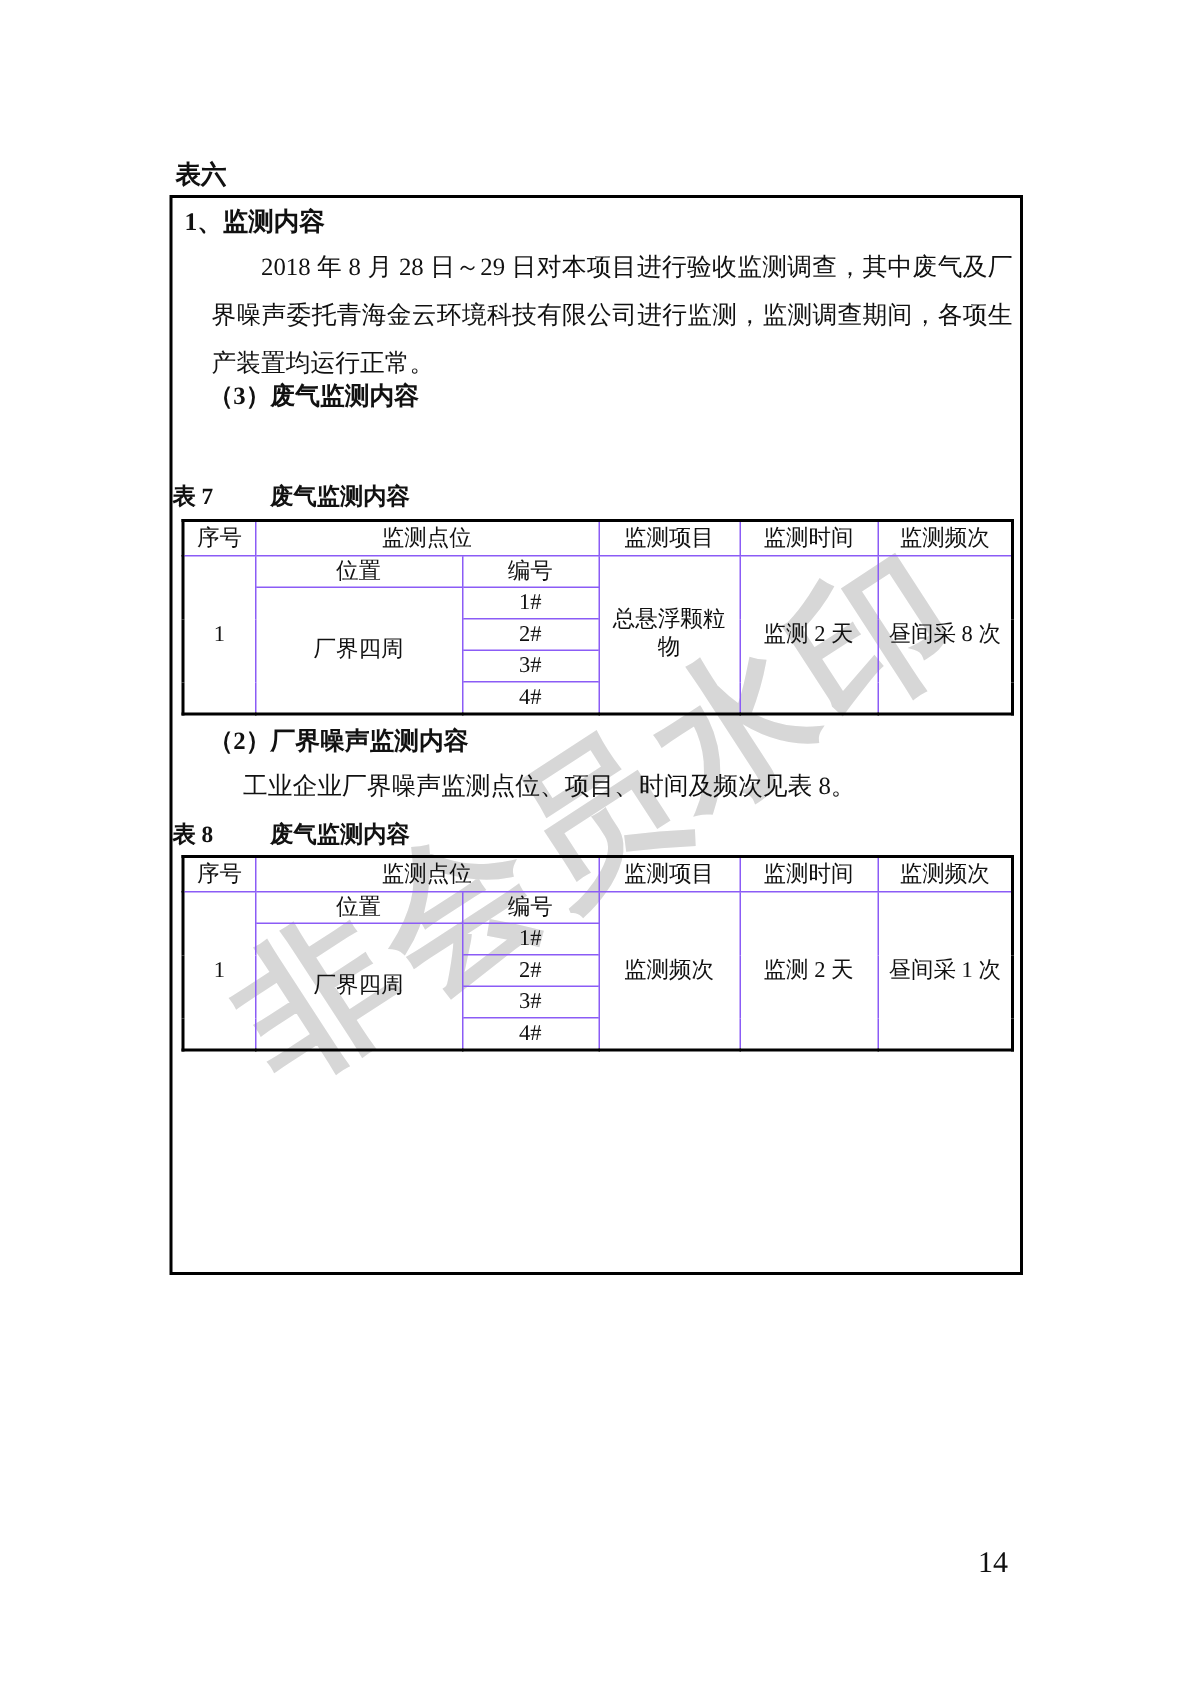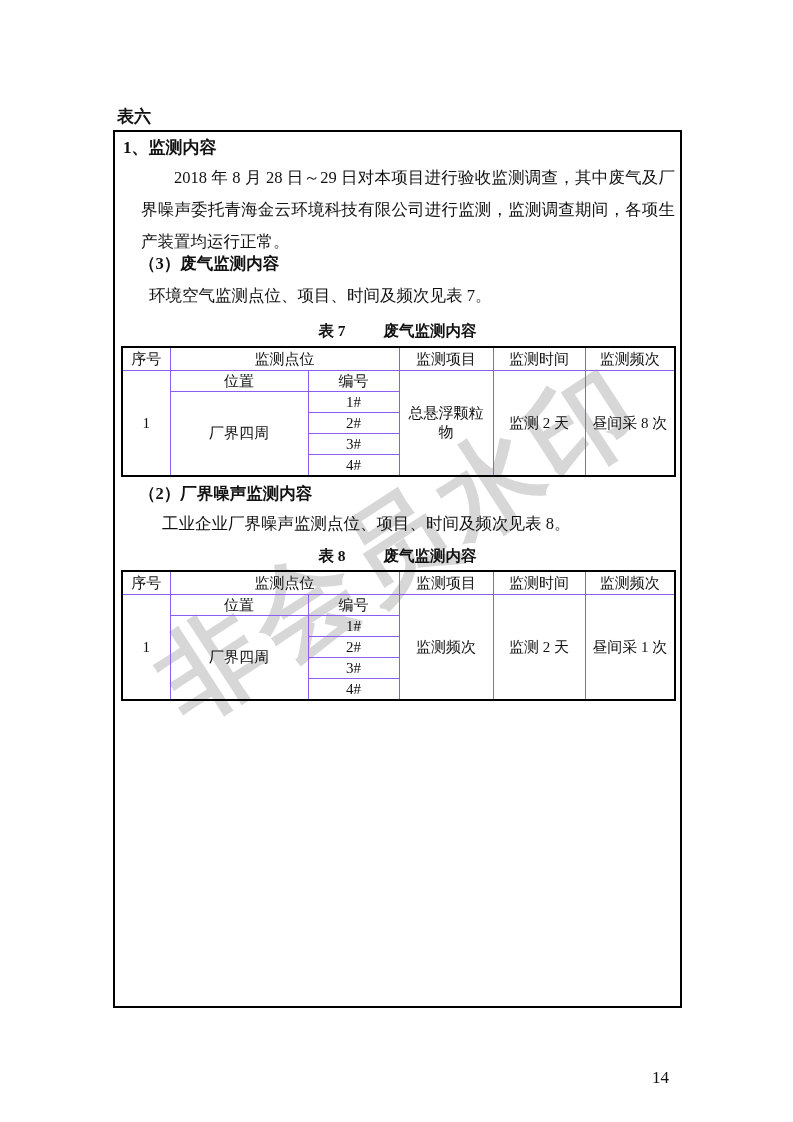--- a/index.html
+++ b/index.html
@@ -35,21 +35,21 @@
     top: 105px;
     font-size: 17px;
     font-weight: bold;
     z-index: 1;
   }
   .content-box {
     position: absolute;
     left: 113px;
     top: 130px;
     width: 569px;
-    height: 878px;
+    height: 720px;
     border: 2px solid #000000;
     box-sizing: border-box;
     z-index: 1;
   }
   .section-title {
     position: absolute;
     left: 8px;
     top: 4px;
     font-size: 17px;
     font-weight: bold;
@@ -77,21 +77,21 @@
     position: absolute;
     left: 34px;
     font-size: 16.5px;
   }
   .sub-intro.s1 { top: 153px; }
   .sub-intro.s2 { top: 381px; margin-left: 13px; }
   .tbl-caption {
     position: absolute;
     left: 0;
     width: 100%;
-    text-align: center;
+    text-align: left;
     font-size: 15.5px;
     font-weight: bold;
   }
   .tbl-caption.c7 { top: 189px; }
   .tbl-caption.c8 { top: 414px; }
   .tbl-caption .cap-label { margin-right: 38px; }
   .mtable {
     position: absolute;
     left: 6px;
     border-collapse: collapse;
@@ -108,42 +108,41 @@
     padding: 0 2px;
     height: 20px;
     line-height: 1.25;
     vertical-align: middle;
     background: transparent;
   }
   .mtable tr.hrow td { height: 22px; }
   .page-number {
     position: absolute;
     left: 652px;
-    top: 1068px;
-    font-size: 17px;
+    top: 1031px;
+    font-size: 20px;
     z-index: 1;
   }
 </style>
 </head>
 <body>
 
 <div class="page">
 
   <div class="watermark" style="color: rgb(215, 215, 215);">非会员水印</div>
 
   <div class="top-label">表六</div>
 
   <div class="content-box">
 
     <div class="section-title">1、监测内容</div>
 
     <div class="paragraph">2018 年 8 月 28 日～29 日对本项目进行验收监测调查，其中废气及厂界噪声委托青海金云环境科技有限公司进行监测，监测调查期间，各项生产装置均运行正常。</div>
 
     <div class="sub-heading s1">（3）废气监测内容</div>
-    <div class="sub-intro s1">环境空气监测点位、项目、时间及频次见表 7。</div>
 
     <div class="tbl-caption c7">
       <span class="cap-label">表 7</span><span>废气监测内容</span>
     </div>
 
     <table class="mtable t7">
       <colgroup>
         <col style="width:48px">
           <col style="width:138px">
           <col style="width:91px">

